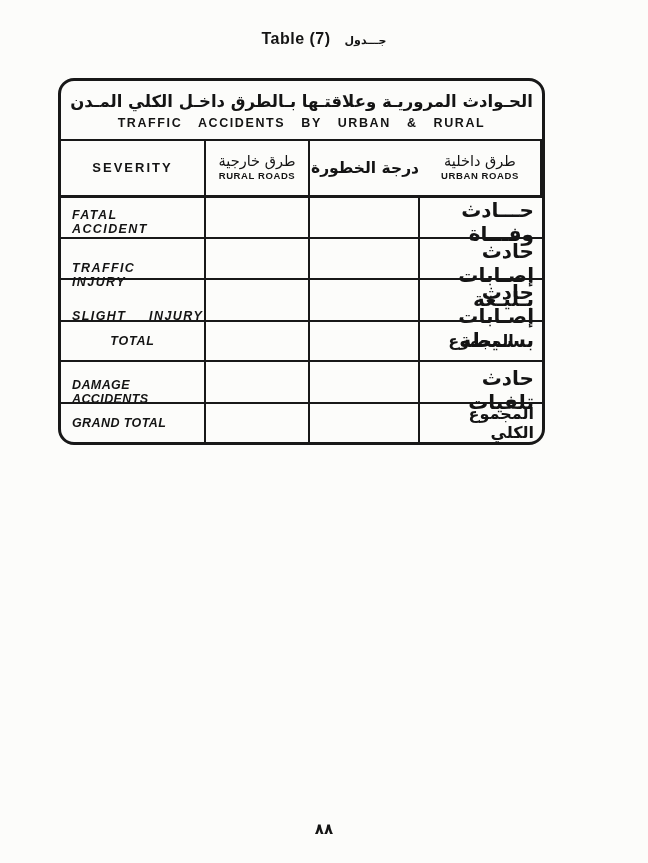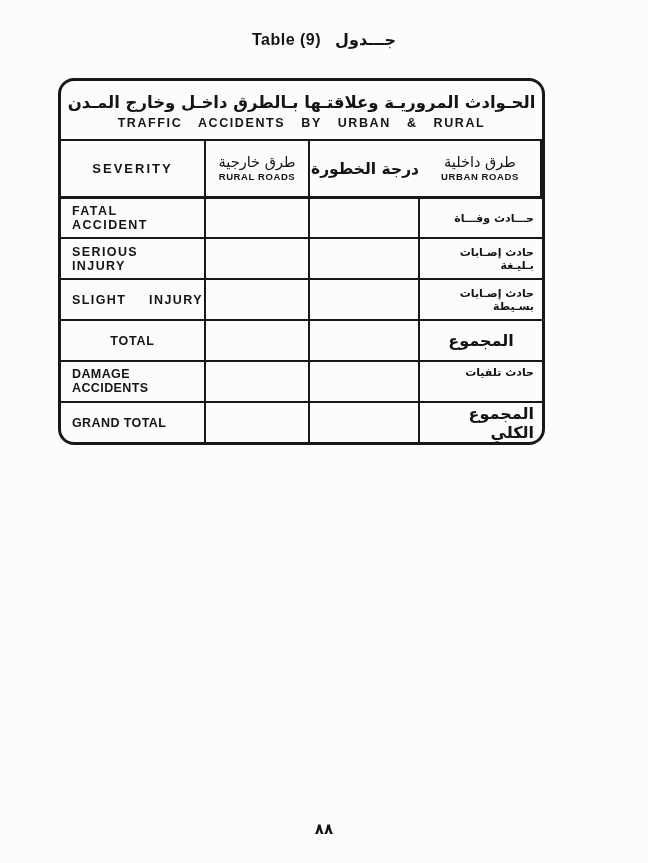--- a/index.html
+++ b/index.html
@@ -29,21 +29,21 @@
     align-items: baseline;
     gap: 14px;
   }
   .doc-title .t-en {
     font-size: 16px;
     font-weight: bold;
     letter-spacing: 0.5px;
   }
   .doc-title .t-ar {
     font-family: "DejaVu Sans", sans-serif;
-    font-size: 16px;
+    font-size: 11px;
     font-weight: bold;
     direction: rtl;
   }
 
   
   .acc-table {
     position: absolute;
     left: 58px;
     top: 78px;
     width: 487px;
@@ -127,35 +127,36 @@
   }
 
   
   .drow { height: 41.5px; }
   .drow.first { border-top-width: 3px; }
   .label-en {
     font-size: 12.5px;
     font-weight: bold;
     letter-spacing: 1.4px;
     padding-left: 11px;
+    font-style: italic;
   }
   .gap-wide { word-spacing: 18px; }
   .label-en.center {
     justify-content: center;
     padding-left: 0;
     letter-spacing: 0.8px;
   }
   .label-en.top {
     align-items: flex-start;
-    padding-top: 5px;
+    padding-top: 16px;
     letter-spacing: 0.4px;
   }
   .label-ar {
     font-family: "DejaVu Sans", sans-serif;
-    font-size: 11px;
+    font-size: 20px;
     font-weight: bold;
     direction: rtl;
     justify-content: flex-start; 
     padding: 0 8px;
   }
   .label-ar.center { justify-content: center; }
   .label-ar.big { font-size: 16px; }
   .label-ar.top { align-items: flex-start; padding-top: 4px; margin-left: 12px; }
   .value-cell { background: #fcfcfa; }
 
@@ -171,28 +172,28 @@
     font-weight: bold;
     letter-spacing: 2px;
   }
 </style>
 </head>
 <body>
 
 <div class="page">
 
   <div class="doc-title">
-    <span class="t-en">Table (9)</span>
+    <span class="t-en">Table (7)</span>
     <span class="t-ar">جـــدول</span>
   </div>
 
   <div class="acc-table">
 
     <div class="band">
-      <div class="band-ar">الحـوادث المروريـة وعلاقتـها بـالطرق داخـل وخارج المـدن</div>
+      <div class="band-ar">الحـوادث المروريـة وعلاقتـها بـالطرق داخـل الكلي المـدن</div>
       <div class="band-en">TRAFFIC ACCIDENTS BY URBAN &amp; RURAL</div>
     </div>
 
     <div class="grid-row hrow">
       <div class="c c1 severity-h">SEVERITY</div>
       <div class="c c2">
         <div class="col-ar">طرق خارجية</div>
         <div class="col-en">RURAL ROADS</div>
       </div>
       <div class="c c4 ar-head">درجة الخطورة</div>
@@ -203,21 +204,21 @@
     </div>
 
     <div class="grid-row drow first">
       <div class="c c1 label-en gap-wide">FATAL ACCIDENT</div>
       <div class="c c2 value-cell"></div>
       <div class="c c3 value-cell"></div>
       <div class="c c4 label-ar">حـــادث وفـــاة</div>
     </div>
 
     <div class="grid-row drow">
-      <div class="c c1 label-en gap-wide">SERIOUS INJURY</div>
+      <div class="c c1 label-en gap-wide">TRAFFIC INJURY</div>
       <div class="c c2 value-cell"></div>
       <div class="c c3 value-cell"></div>
       <div class="c c4 label-ar">حادث إصـابات بـليـغة</div>
     </div>
 
     <div class="grid-row drow">
       <div class="c c1 label-en gap-wide">SLIGHT INJURY</div>
       <div class="c c2 value-cell"></div>
       <div class="c c3 value-cell"></div>
       <div class="c c4 label-ar">حادث إصـابات بسـيطة</div>

